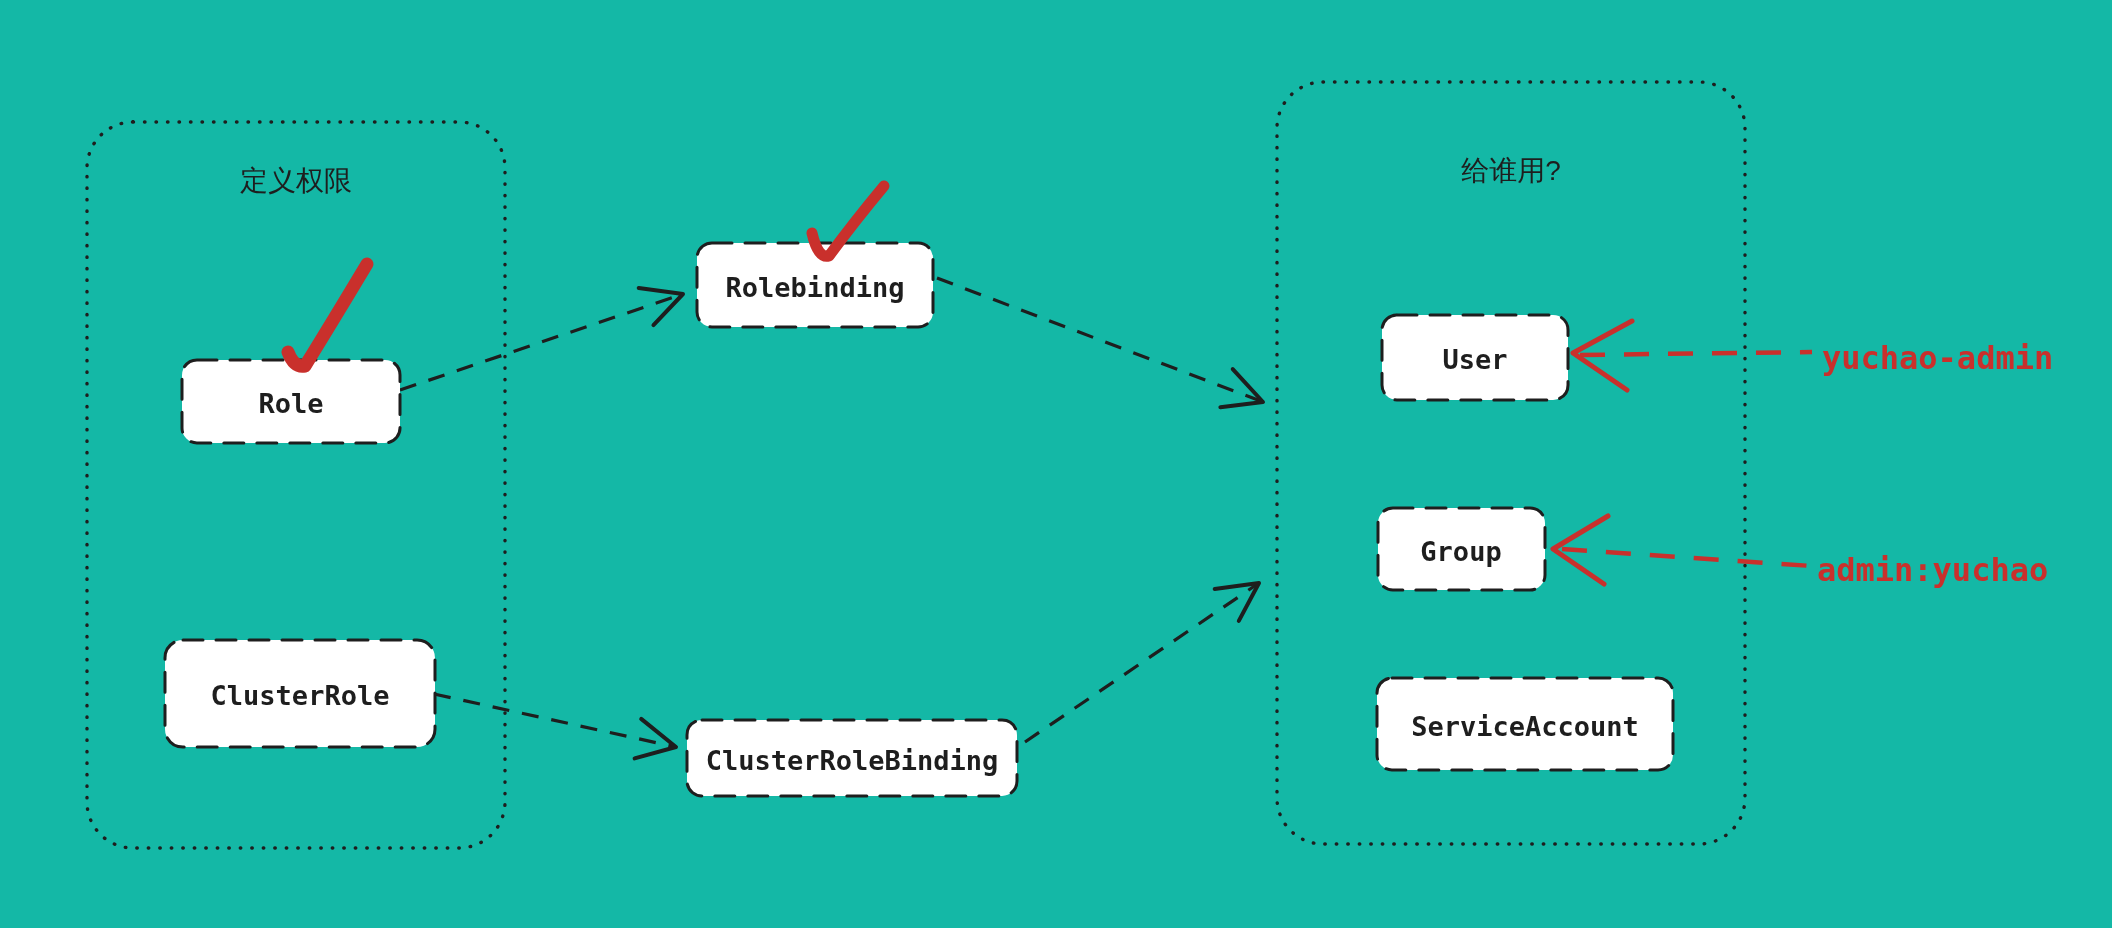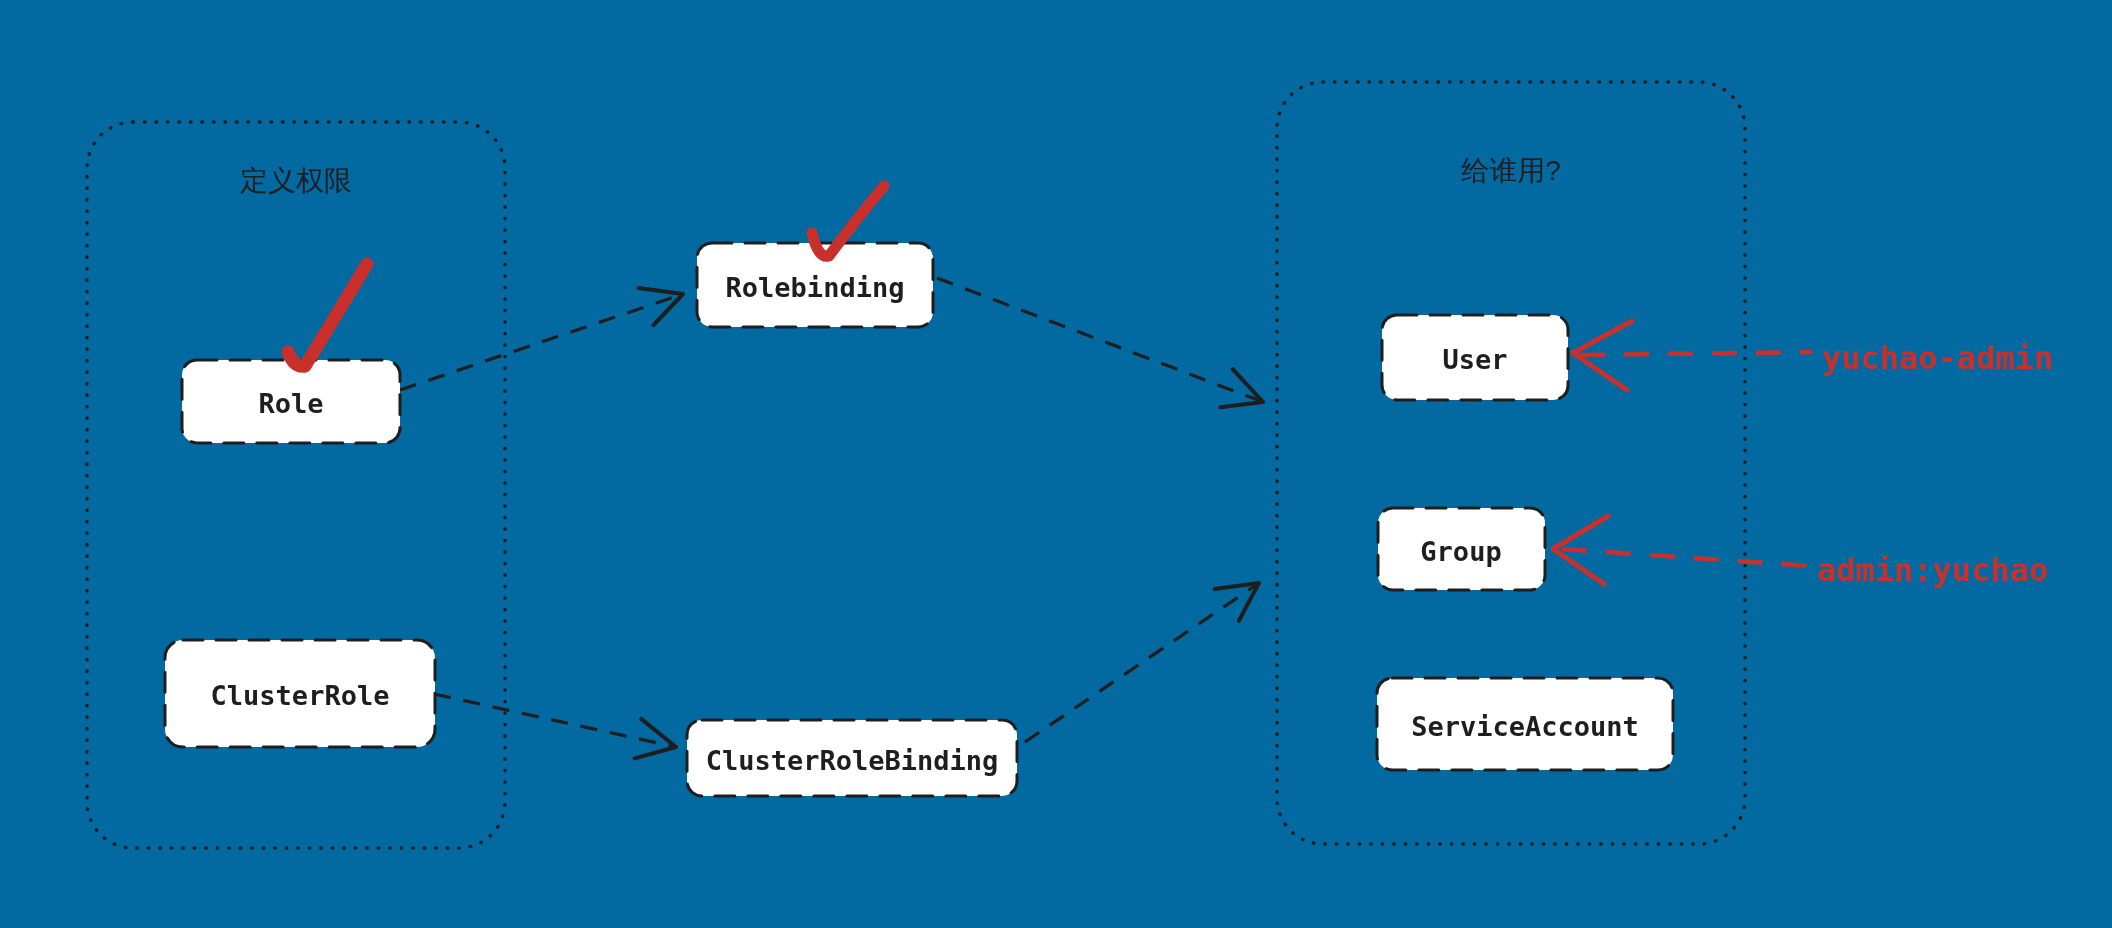--- a/index.html
+++ b/index.html
@@ -1,20 +1,20 @@
 <!DOCTYPE html>
 <html><head>
 <meta charset="utf-8">
 <style>
   html, body { margin: 0; padding: 0; background: #ffffff; }
   .canvas {
     position: relative;
     width: 2112px;
     height: 928px;
-    background: #0369a1;
+    background: #14b8a6;
     overflow: hidden;
   }
   svg { display: block; }
 
   .group-box {
     fill: none;
     stroke: #1e1e1e;
     stroke-width: 3.4;
     stroke-dasharray: 0.5 11;
     stroke-linecap: round;

